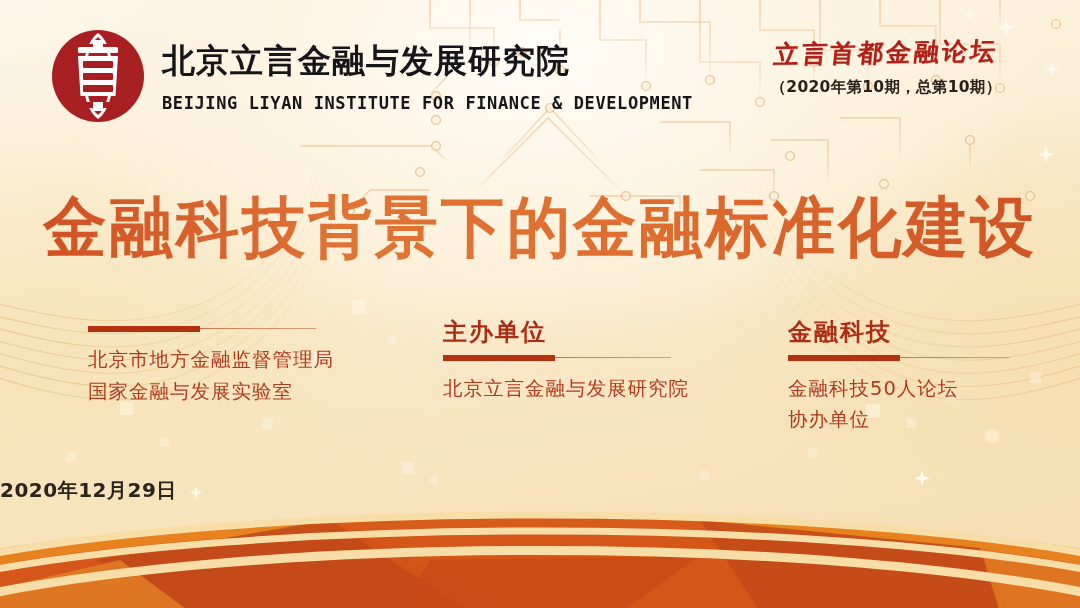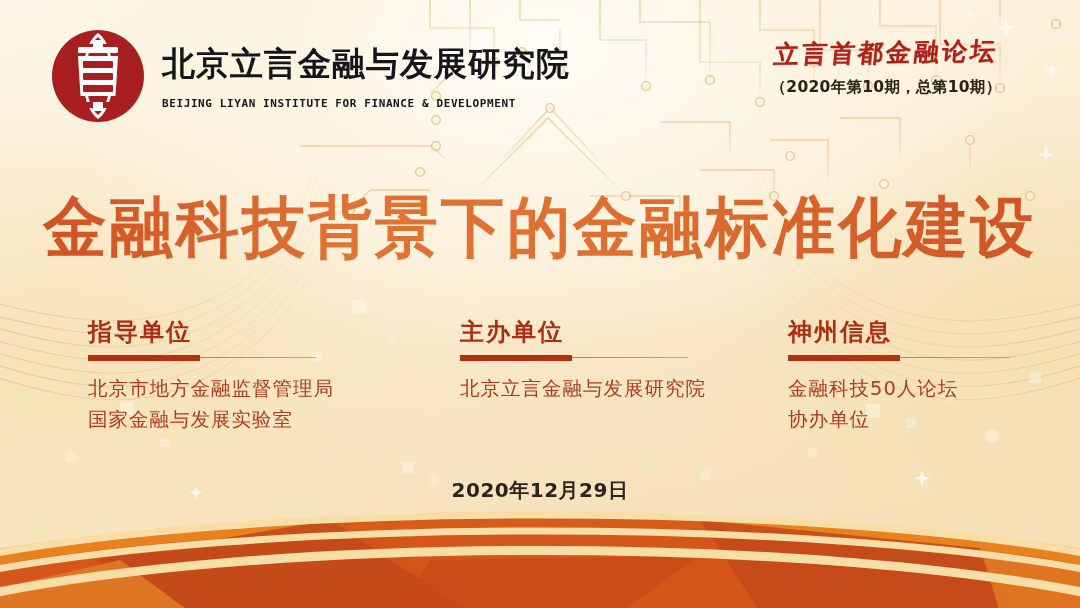--- a/index.html
+++ b/index.html
@@ -21,21 +21,21 @@
   
   .header{position:absolute;left:0;top:0;width:1080px;height:130px;}
   .logo-block{position:absolute;left:48px;top:26px;display:flex;align-items:center;gap:14px;}
   .seal{width:100px;height:100px;flex:0 0 auto;}
   .org-names{display:flex;flex-direction:column;justify-content:center;margin-top:4px;}
   .org-cn{
     font-size:33px;font-weight:bold;color:#16161a;letter-spacing:1px;line-height:1.08;
     font-family:"DejaVu Sans","Liberation Sans",sans-serif;
   }
   .org-en{
-    font-size:11px;font-weight:bold;color:#16161a;letter-spacing:0.6px;margin-top:15px;
+    font-size:17px;font-weight:bold;color:#16161a;letter-spacing:0.6px;margin-top:15px;
     font-family:"DejaVu Sans Mono","Liberation Mono",monospace;white-space:nowrap;
   }
   .forum-block{position:absolute;right:44px;top:36px;text-align:center;width:300px;}
   .forum-title{
     font-size:25px;font-weight:bold;color:#b21f17;letter-spacing:3px;
     font-family:"DejaVu Serif","Liberation Serif",serif;
     transform:skewX(-7deg) rotate(-1deg);
     text-shadow:0.5px 0.5px 0 rgba(140,20,12,.45);
   }
   .forum-sub{
@@ -52,41 +52,41 @@
     background:linear-gradient(90deg,#cf4f22 0%,#e07435 32%,#de6e2f 60%,#cf5324 100%);
     -webkit-background-clip:text;background-clip:text;-webkit-text-fill-color:transparent;
     transform:scaleX(0.96);
     text-shadow:none;
   }
 
   
   .units{position:absolute;left:0;top:318px;width:1080px;height:130px;}
   .unit{position:absolute;top:0;}
   .unit-1{left:88px;width:250px;}
-  .unit-2{left:443px;width:290px;margin-left:17px;}
+  .unit-2{left:443px;width:290px;}
   .unit-3{left:788px;width:250px;}
   .unit-head{
     font-size:24px;font-weight:bold;color:#ab2d14;letter-spacing:2px;
     font-family:"DejaVu Sans","Liberation Sans",sans-serif;line-height:1.2;
   }
   .unit-rule{position:relative;height:9px;margin-top:6px;}
   .unit-rule .bar{position:absolute;left:0;top:2px;width:112px;height:6px;background:#b3310f;}
   .unit-rule .thin{position:absolute;left:0;top:4px;width:228px;height:1.4px;
     background:linear-gradient(90deg,#b3310f 0%,#c8754a 46%,#d8a079 100%);}
   .unit-3 .unit-rule .thin{width:222px;}
   .unit-2 .unit-rule .thin{width:228px;}
   .unit-items{margin-top:11px;}
   .unit-item{
     font-size:19.5px;color:#b03a1e;line-height:1.62;letter-spacing:1px;white-space:nowrap;
     font-family:"DejaVu Sans","Liberation Sans",sans-serif;
   }
 
   
   .date-line{
-    position:absolute;left:0;top:477px;width:1080px;text-align:center;
+    position:absolute;left:0;top:477px;width:1080px;
     font-size:20px;font-weight:bold;color:#2c241a;letter-spacing:0.5px;
     font-family:"DejaVu Sans","Liberation Sans",sans-serif;
   }
 </style>
 </head>
 <body>
 
 <div id="poster">
 
   <svg class="layer" viewBox="0 0 1080 608" xmlns="http://www.w3.org/2000/svg">
@@ -239,21 +239,20 @@
       <div class="forum-title">立言首都金融论坛</div>
       <div class="forum-sub">（2020年第10期，总第10期）</div>
     </div>
   </div>
 
   <div class="main-title">金融科技背景下的金融标准化建设</div>
 
   <div class="units">
 
     <div class="unit unit-1">
-      <div class="unit-head">指导单位</div>
       <div class="unit-rule">
         <div class="thin"></div>
           <div class="bar"></div>
       </div>
       <div class="unit-items">
         <div class="unit-item">北京市地方金融监督管理局</div>
         <div class="unit-item">国家金融与发展实验室</div>
       </div>
     </div>
 
@@ -262,21 +261,21 @@
       <div class="unit-rule">
         <div class="thin"></div>
           <div class="bar"></div>
       </div>
       <div class="unit-items">
         <div class="unit-item">北京立言金融与发展研究院</div>
       </div>
     </div>
 
     <div class="unit unit-3">
-      <div class="unit-head">神州信息</div>
+      <div class="unit-head">金融科技</div>
       <div class="unit-rule">
         <div class="thin"></div>
           <div class="bar"></div>
       </div>
       <div class="unit-items">
         <div class="unit-item">金融科技50人论坛</div>
         <div class="unit-item">协办单位</div>
       </div>
     </div>
   </div>

